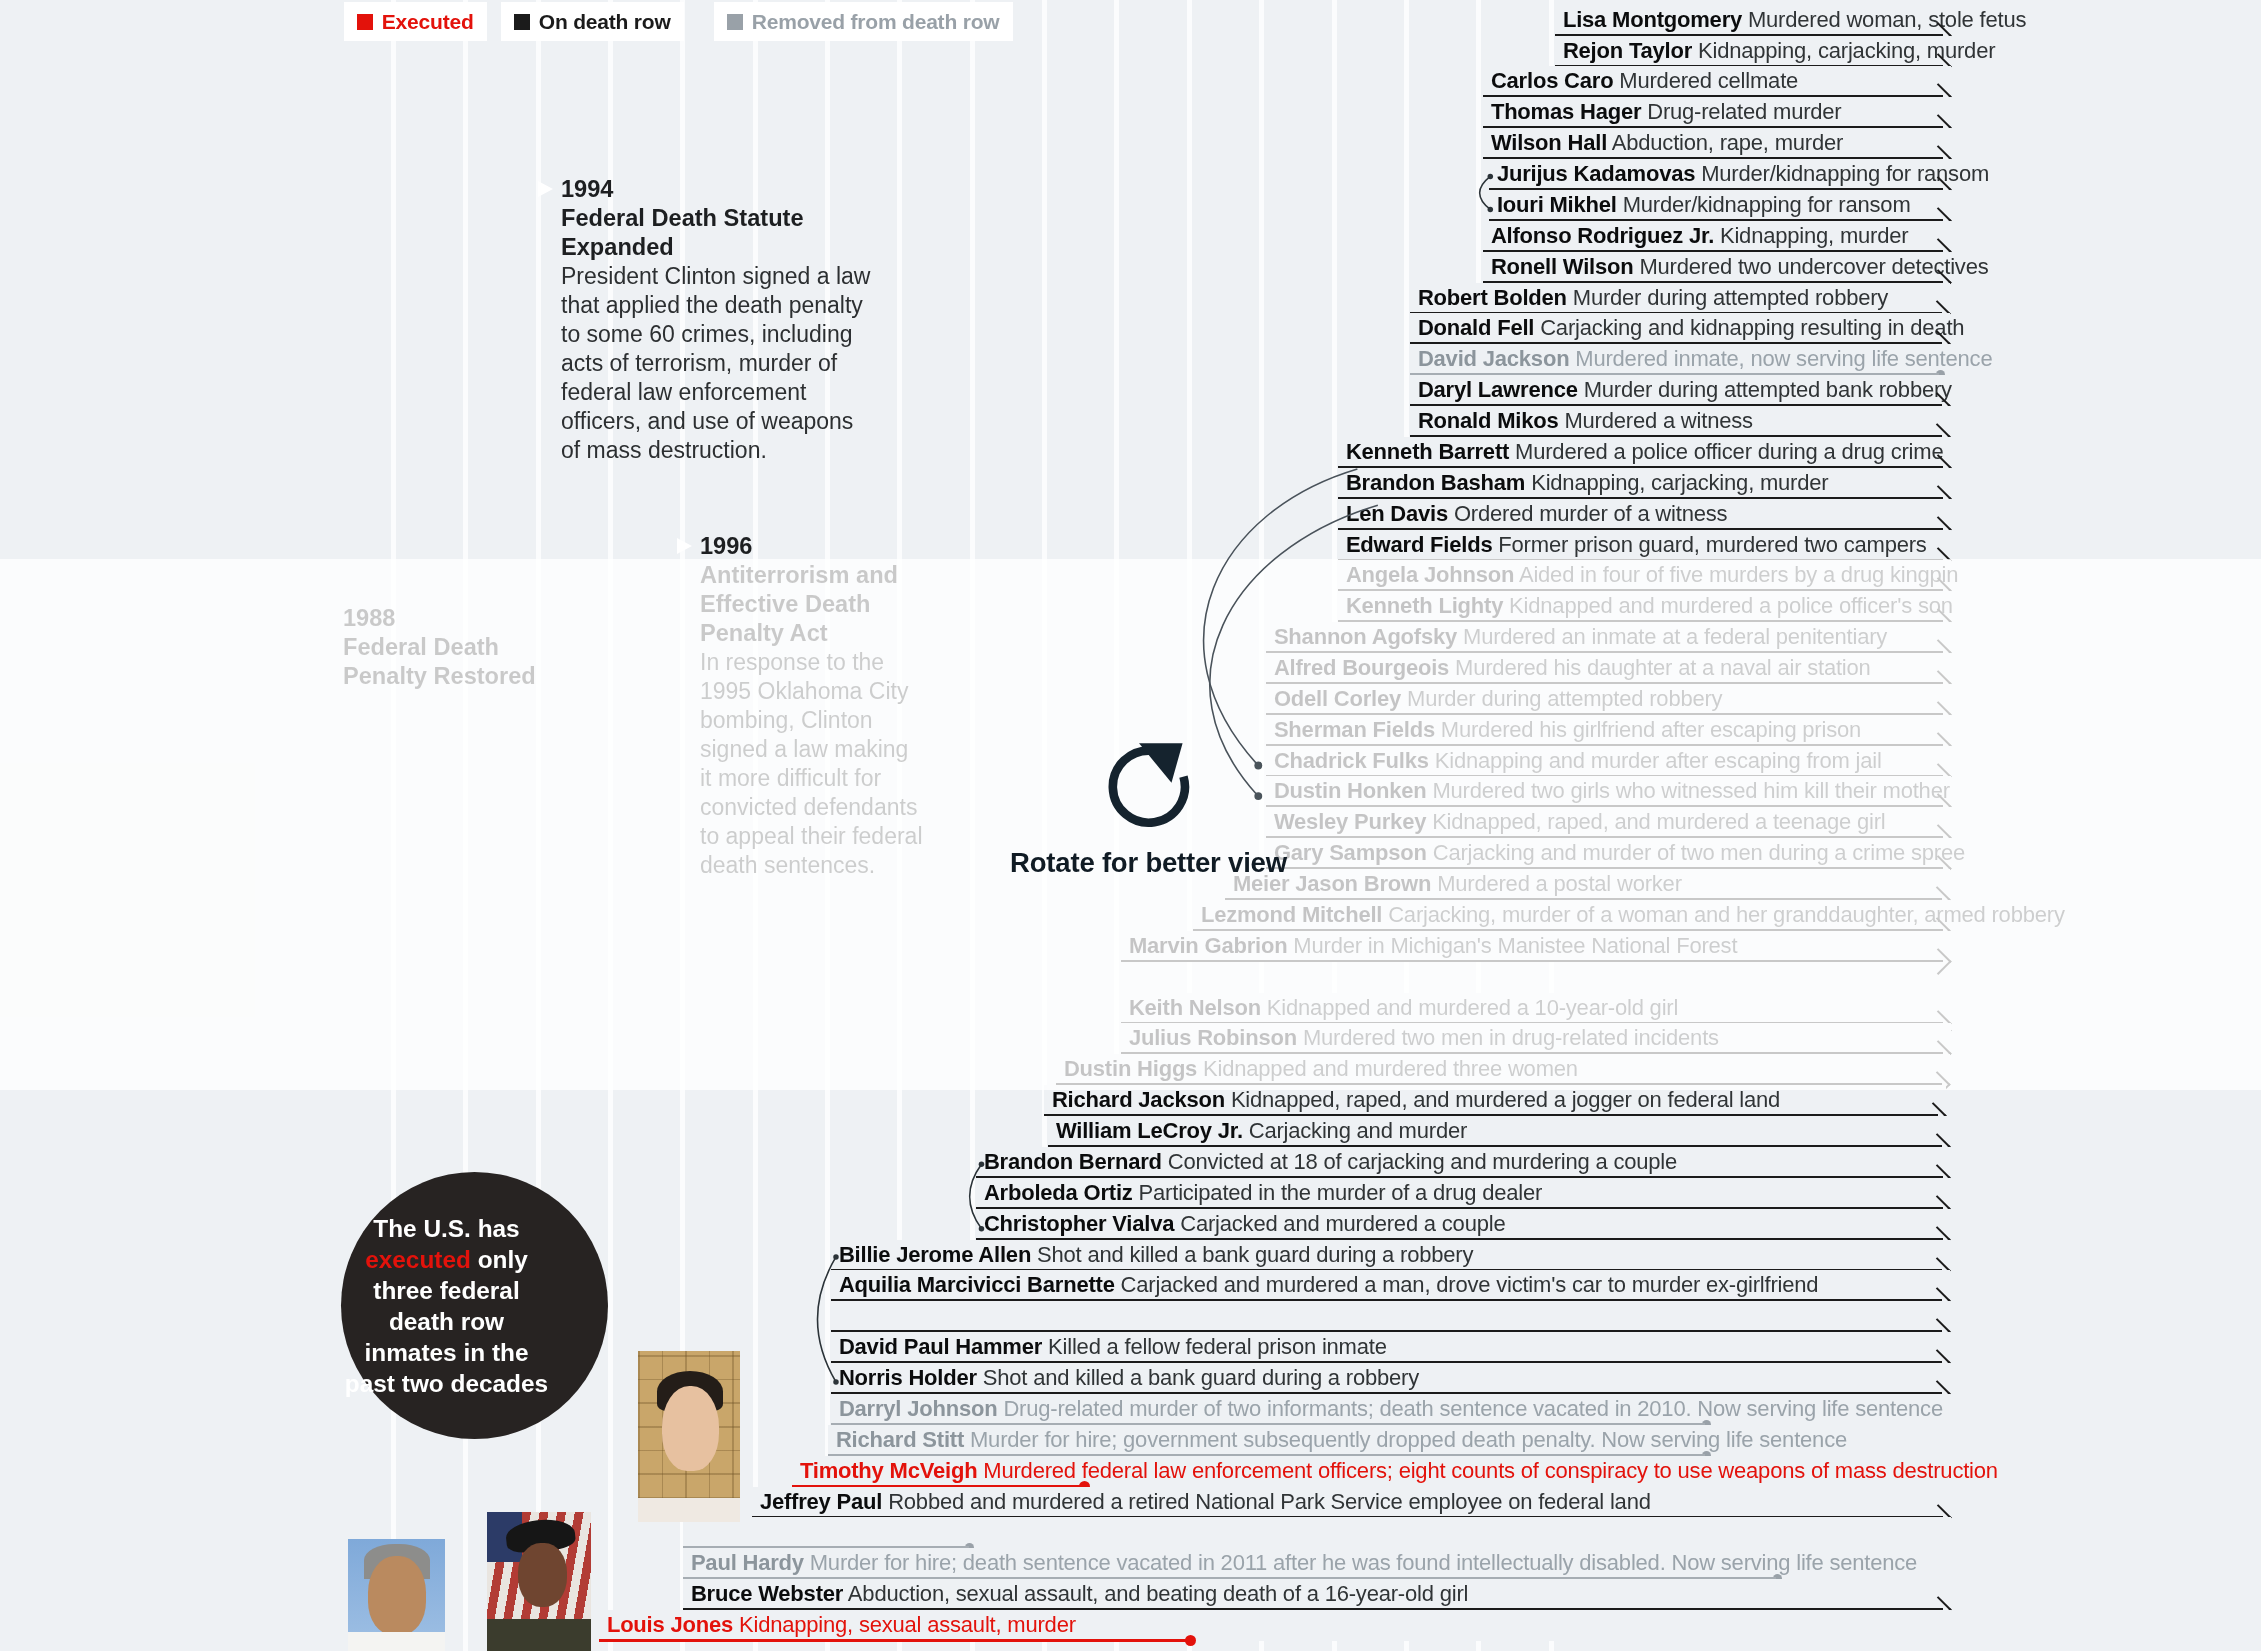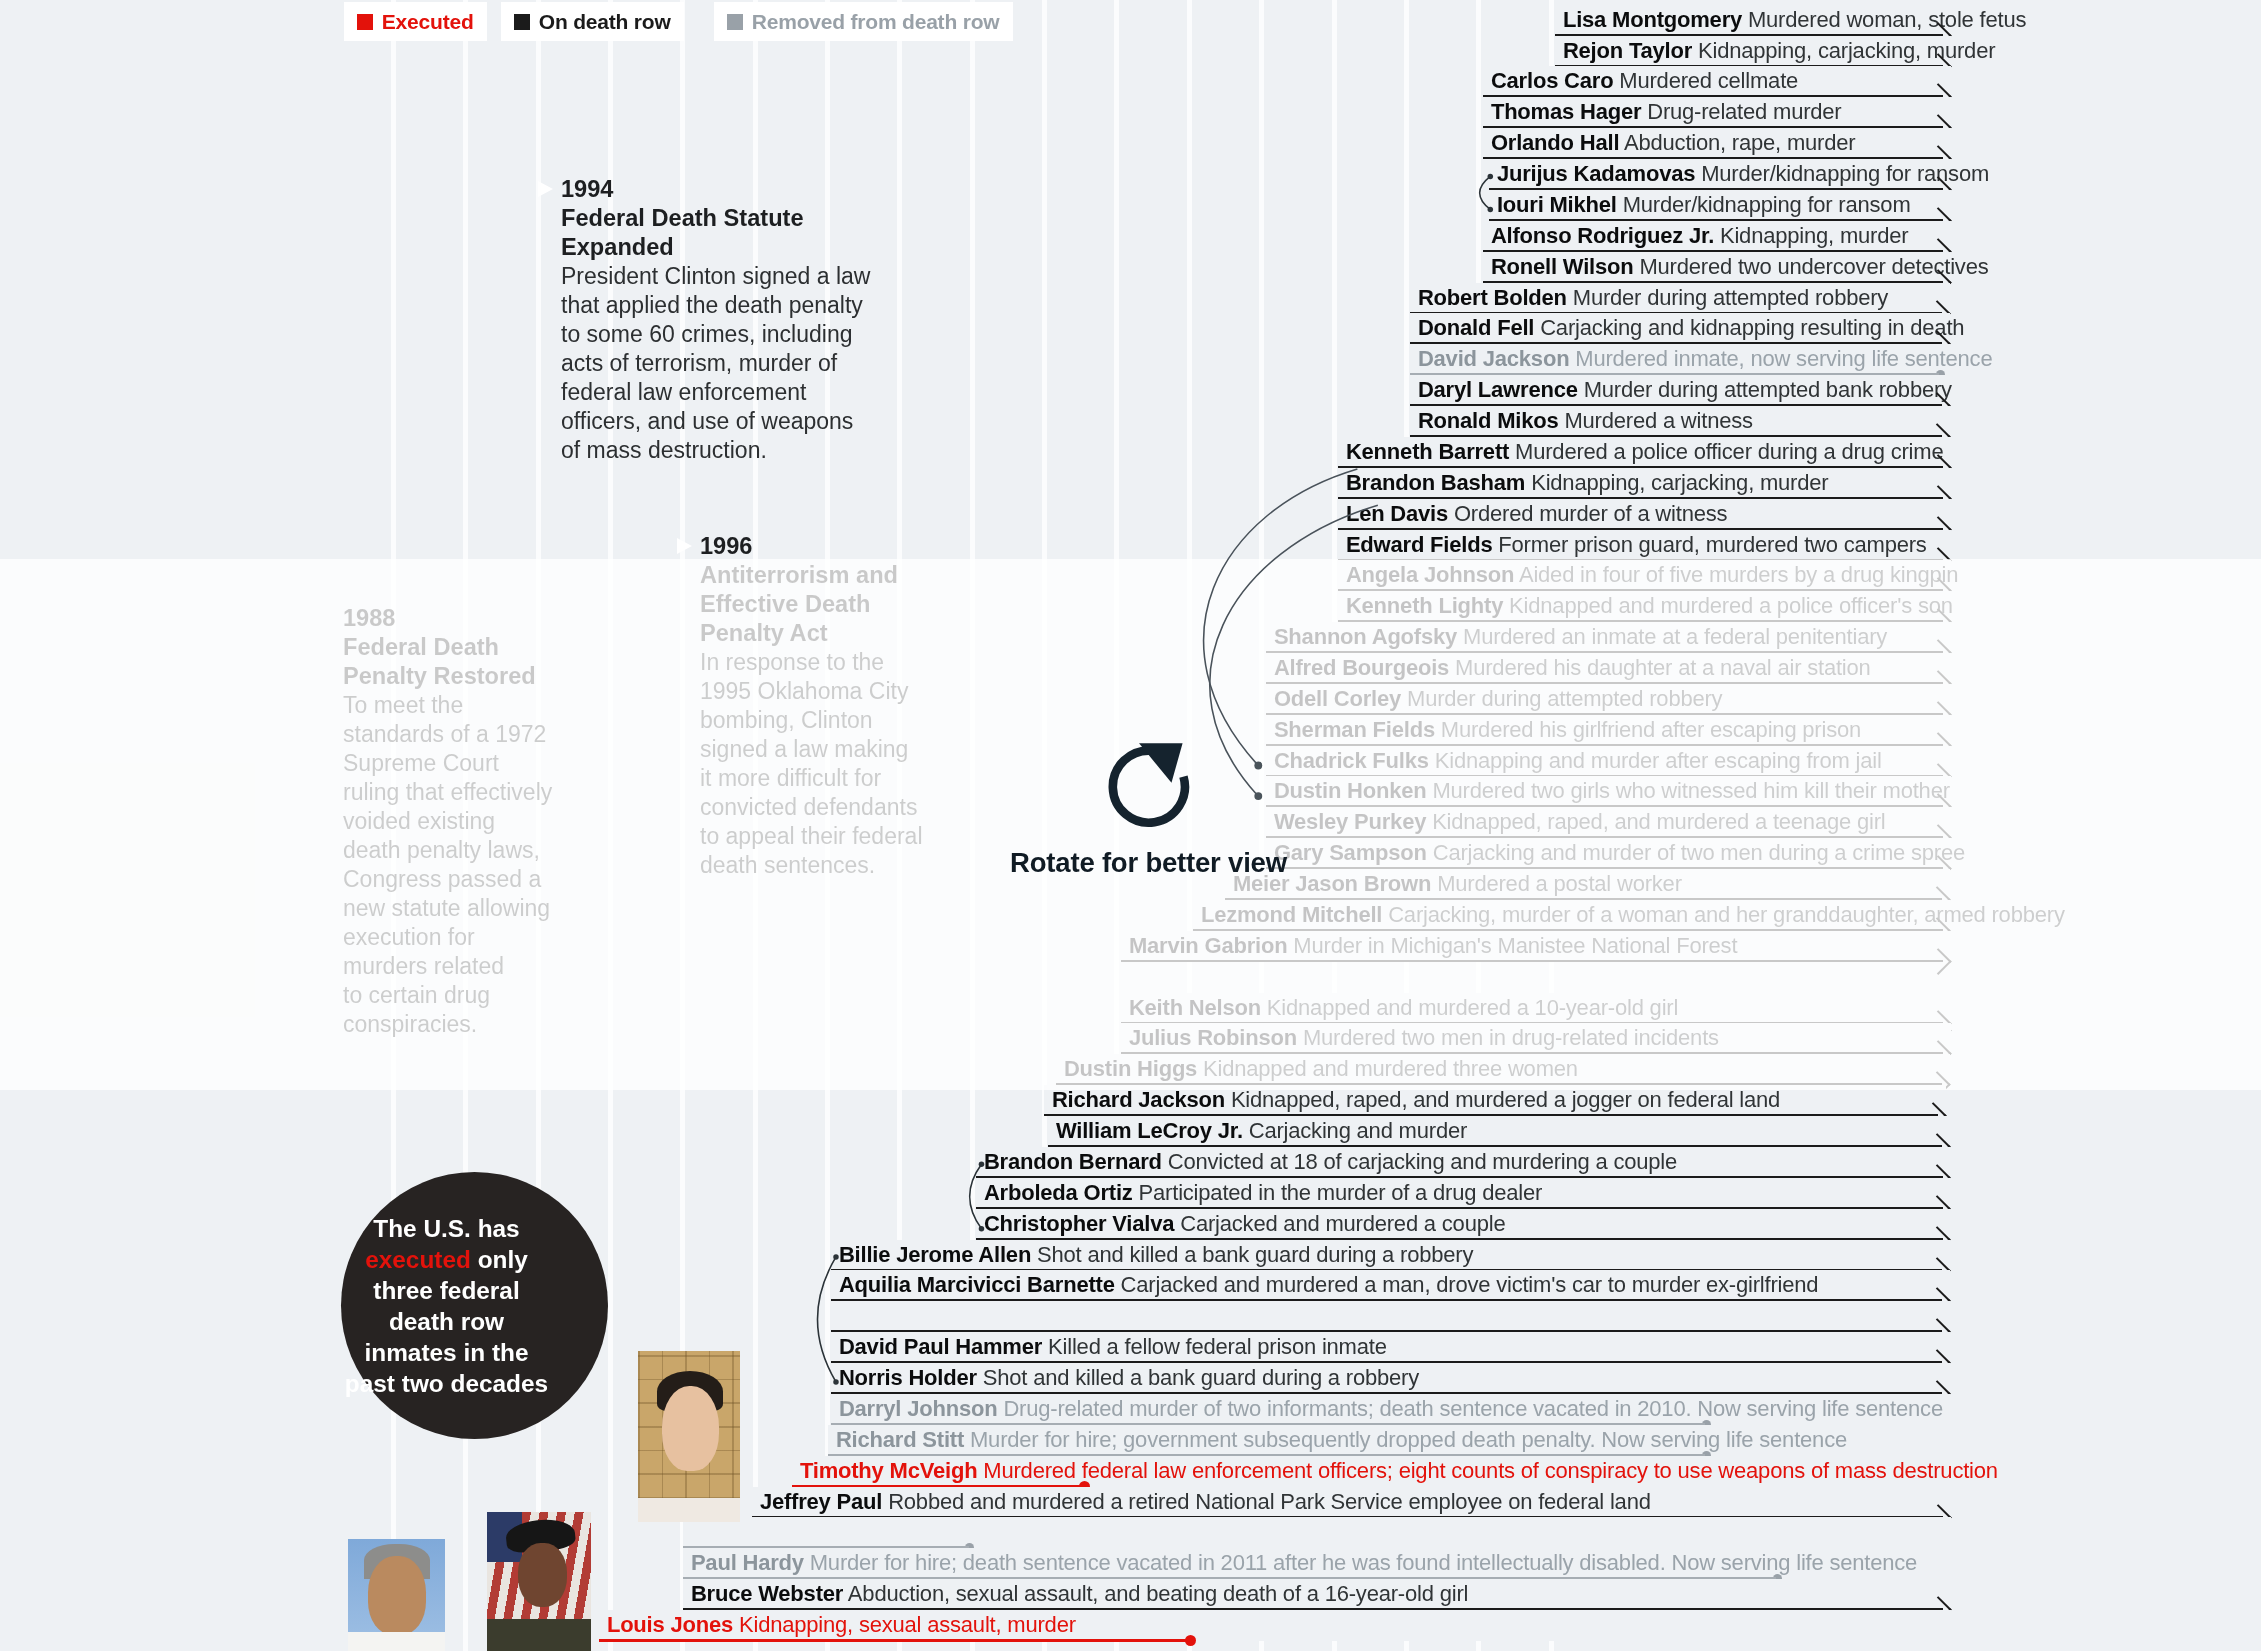--- a/index.html
+++ b/index.html
@@ -136,32 +136,20 @@
 signed a law making
 it more difficult for
 convicted defendants
 to appeal their federal
 death sentences.</div>
   </div>
   <div class="event" id="event-1988">
     <div class="ev-year">1988</div>
     <div class="ev-title">Federal Death
 Penalty Restored</div>
-    <div class="ev-body">To meet the
-standards of a 1972
-Supreme Court
-ruling that effectively
-voided existing
-death penalty laws,
-Congress passed a
-new statute allowing
-execution for
-murders related
-to certain drug
-conspiracies.</div>
   </div>
 
   <div id="rows">
       <div class="row" style="left: 1555px; top: 4.7px; width: 396px;">
         <div class="txt"><b>Lisa Montgomery</b><span> Murdered woman, stole fetus</span></div>
         <span class="chev" style="left: 374px;"></span>
         <div class="ln" style="width: 388px;"></div>
       </div>
       <div class="row" style="left: 1555px; top: 36px; width: 396px;">
         <div class="txt"><b>Rejon Taylor</b><span> Kidnapping, carjacking, murder</span></div>
@@ -172,21 +160,21 @@
         <div class="txt"><b>Carlos Caro</b><span> Murdered cellmate</span></div>
         <span class="chev" style="left: 446px;"></span>
         <div class="ln" style="width: 460px;"></div>
       </div>
       <div class="row" style="left: 1483px; top: 97px; width: 468px;">
         <div class="txt"><b>Thomas Hager</b><span> Drug-related murder</span></div>
         <span class="chev" style="left: 446px;"></span>
         <div class="ln" style="width: 460px;"></div>
       </div>
       <div class="row" style="left: 1483px; top: 128px; width: 468px;">
-        <div class="txt"><b>Orlando Hall</b><span> Abduction, rape, murder</span></div>
+        <div class="txt"><b>Wilson Hall</b><span> Abduction, rape, murder</span></div>
         <span class="chev" style="left: 446px;"></span>
         <div class="ln" style="width: 460px;"></div>
       </div>
       <div class="row" style="left: 1489px; top: 159px; width: 462px;">
         <div class="txt"><b>Jurijus Kadamovas</b><span> Murder/kidnapping for ransom</span></div>
         <span class="chev" style="left: 440px;"></span>
         <div class="ln" style="width: 454px;"></div>
       </div>
       <div class="row" style="left: 1489px; top: 190px; width: 462px;">
         <div class="txt"><b>Iouri Mikhel</b><span> Murder/kidnapping for ransom</span></div>

